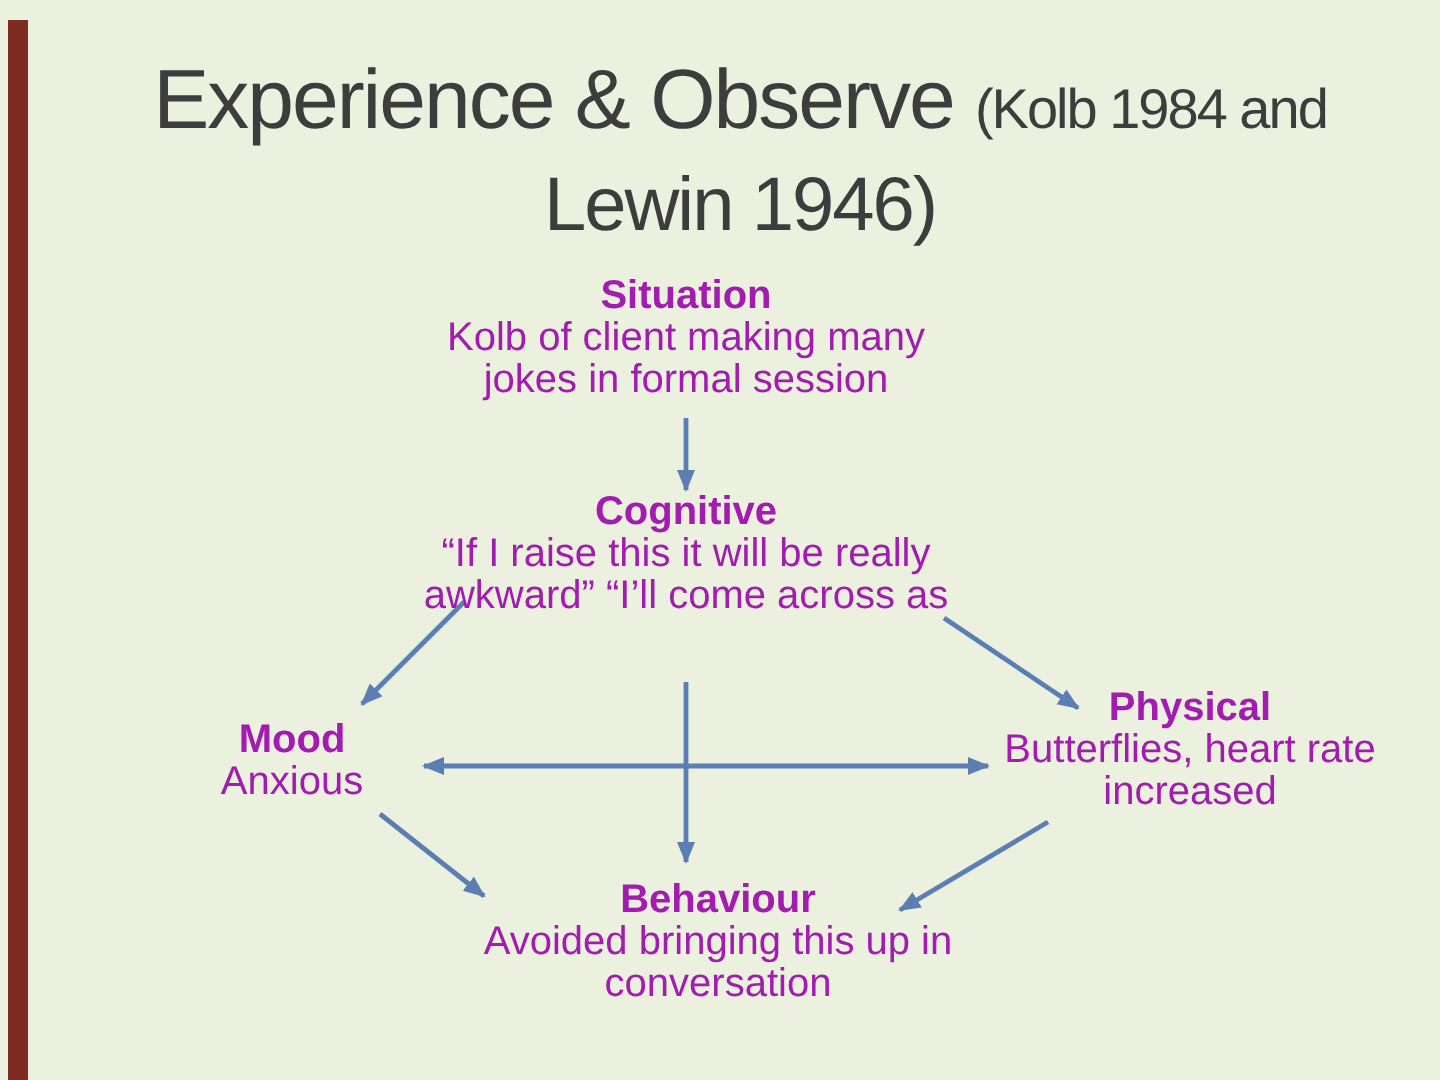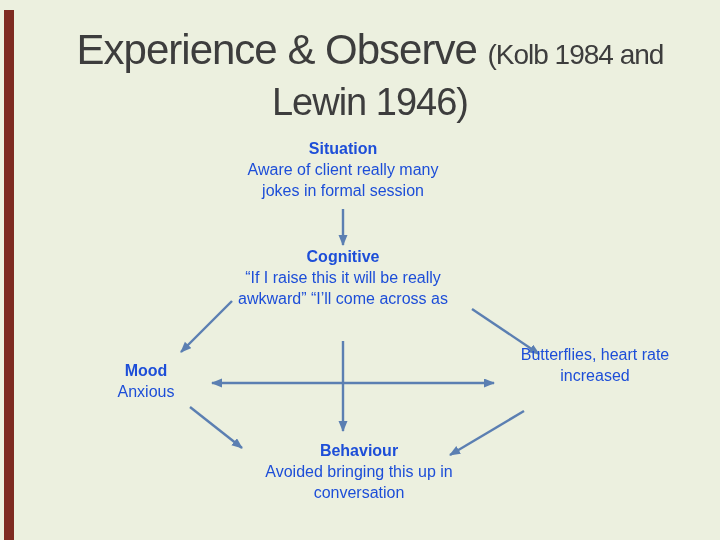--- a/index.html
+++ b/index.html
@@ -43,22 +43,22 @@
     margin-top: 24px;
   }
   .title-line2 {
     font-size: 38px;
     line-height: 38px;
   }
 
   .node {
     position: absolute;
     text-align: center;
-    color: #1d4ed8;
-    font-size: 16px;
+    color: #a21caf;
+    font-size: 20px;
     line-height: 21px;
     letter-spacing: 0;
   }
   .node .node-title { font-weight: bold; }
 
   .node-situation { left: 203px; top: 138px; width: 280px; }
   .node-cognitive { left: 203px; top: 246px; width: 280px; }
   .node-mood      { left: 76px;  top: 360px; width: 140px; }
   .node-physical  { left: 495px; top: 344px; width: 200px; }
   .node-behaviour { left: 229px; top: 440px; width: 260px; }
@@ -100,36 +100,37 @@
       <line x1="232" y1="301" x2="181" y2="352" marker-end="url(#arrowhead)"></line>
       <line x1="472" y1="309" x2="539" y2="354" marker-end="url(#arrowhead)"></line>
       <line x1="343" y1="341" x2="343" y2="431" marker-end="url(#arrowhead)"></line>
       <line x1="212" y1="383" x2="494" y2="383" marker-end="url(#arrowhead)" marker-start="url(#arrowhead)"></line>
       <line x1="190" y1="407" x2="242" y2="448" marker-end="url(#arrowhead)"></line>
       <line x1="524" y1="411" x2="450" y2="455" marker-end="url(#arrowhead)"></line>
     </svg>
 
   <div class="node node-situation">
     <div class="node-title">Situation</div>
-    <div>Aware of client really many</div>
+    <div>Kolb of client making many</div>
     <div>jokes in formal session</div>
   </div>
 
   <div class="node node-cognitive">
     <div class="node-title">Cognitive</div>
     <div>“If I raise this it will be really</div>
     <div>awkward” “I’ll come across as</div>
   </div>
 
   <div class="node node-mood">
     <div class="node-title">Mood</div>
     <div>Anxious</div>
   </div>
 
   <div class="node node-physical">
+    <div class="node-title">Physical</div>
     <div>Butterflies, heart rate</div>
     <div>increased</div>
   </div>
 
   <div class="node node-behaviour">
     <div class="node-title">Behaviour</div>
     <div>Avoided bringing this up in</div>
     <div>conversation</div>
   </div>
 

